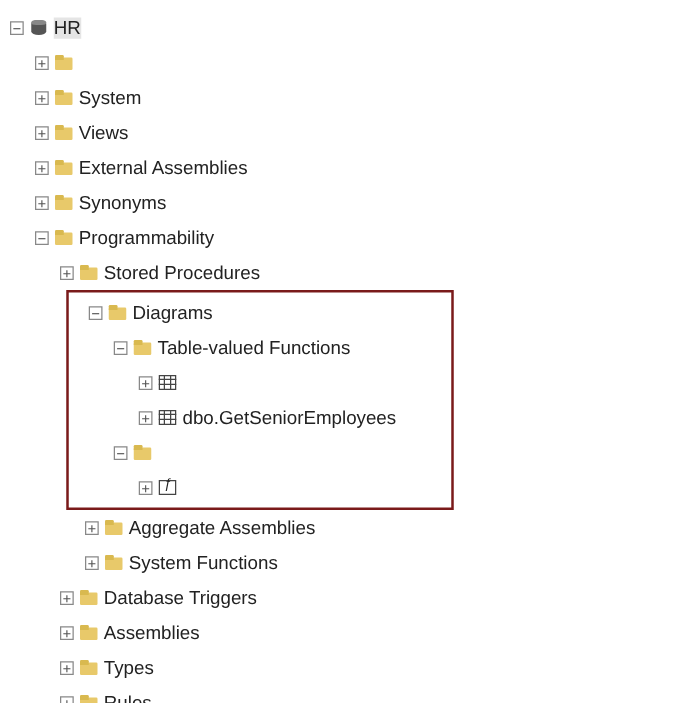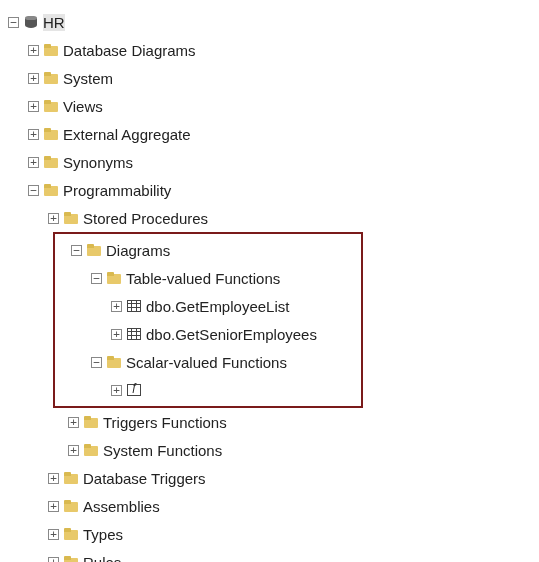--- a/index.html
+++ b/index.html
@@ -135,42 +135,41 @@
 <div class="row">
   <span class="toggle">−</span>
   <span class="icon icon-db"></span>
   <span class="label sel">HR</span>
 </div>
 
 <div class="row">
   <span class="indent"></span>
   <span class="toggle">+</span>
   <span class="icon icon-folder"></span>
-  <span class="label">Database Diagrams</span>
 </div>
 
 <div class="row">
   <span class="indent"></span>
   <span class="toggle">+</span>
   <span class="icon icon-folder"></span>
   <span class="label">System</span>
 </div>
 
 <div class="row">
   <span class="indent"></span>
   <span class="toggle">+</span>
   <span class="icon icon-folder"></span>
   <span class="label">Views</span>
 </div>
 
 <div class="row">
   <span class="indent"></span>
   <span class="toggle">+</span>
   <span class="icon icon-folder"></span>
-  <span class="label">External Aggregate</span>
+  <span class="label">External Assemblies</span>
 </div>
 
 <div class="row">
   <span class="indent"></span>
   <span class="toggle">+</span>
   <span class="icon icon-folder"></span>
   <span class="label">Synonyms</span>
 </div>
 
 <div class="row">
@@ -204,57 +203,55 @@
     <span class="icon icon-folder"></span>
     <span class="label">Table-valued Functions</span>
   </div>
 
   <div class="row">
     <span class="indent"></span>
       <span class="indent"></span>
       <span class="indent"></span>
     <span class="toggle">+</span>
     <span class="icon icon-tvf"></span>
-    <span class="label">dbo.GetEmployeeList</span>
   </div>
 
   <div class="row">
     <span class="indent"></span>
       <span class="indent"></span>
       <span class="indent"></span>
     <span class="toggle">+</span>
     <span class="icon icon-tvf"></span>
     <span class="label">dbo.GetSeniorEmployees</span>
   </div>
 
   <div class="row">
     <span class="indent"></span>
       <span class="indent"></span>
     <span class="toggle">−</span>
     <span class="icon icon-folder"></span>
-    <span class="label">Scalar-valued Functions</span>
   </div>
 
   <div class="row">
     <span class="indent"></span>
       <span class="indent"></span>
       <span class="indent"></span>
     <span class="toggle">+</span>
     <span class="icon icon-svf"></span>
   </div>
 
 </div>
 
 <div class="row">
   <span class="indent"></span>
     <span class="indent"></span>
     <span class="indent"></span>
   <span class="toggle">+</span>
   <span class="icon icon-folder"></span>
-  <span class="label">Triggers Functions</span>
+  <span class="label">Aggregate Assemblies</span>
 </div>
 
 <div class="row">
   <span class="indent"></span>
     <span class="indent"></span>
     <span class="indent"></span>
   <span class="toggle">+</span>
   <span class="icon icon-folder"></span>
   <span class="label">System Functions</span>
 </div>

